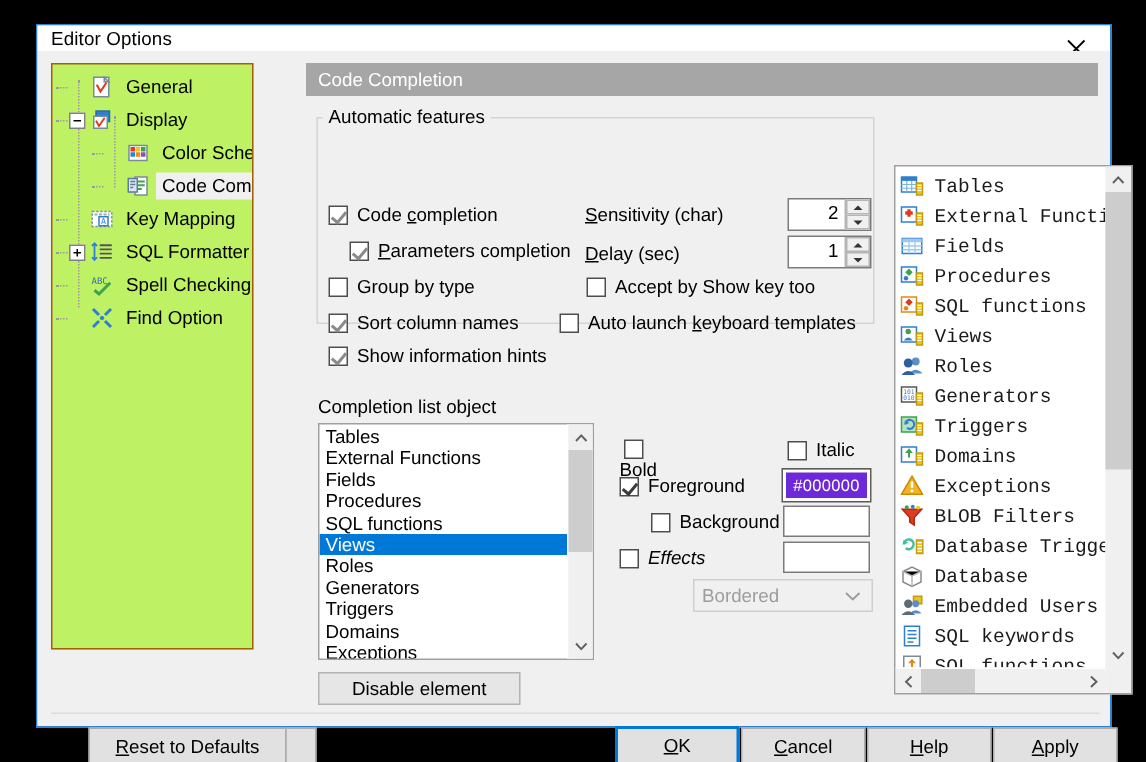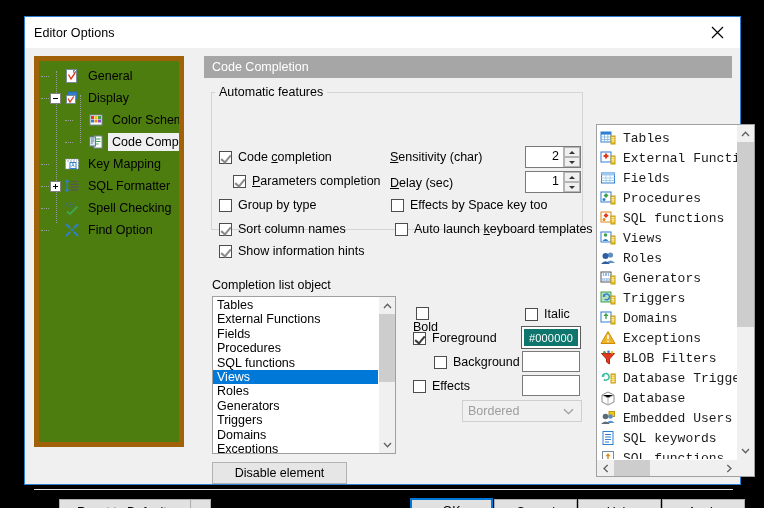--- a/index.html
+++ b/index.html
@@ -16,21 +16,21 @@
     left: 24px; top: 16px;
     width: 717px; height: 469px;
     background: #f0f0f0;
     border: 1px solid #2f7fd1;
     display: flex;
     flex-direction: column;
   }
 
   
   .titlebar {
-    height: 31px;
+    height: 17px;
     background: #ffffff;
     display: flex;
     align-items: center;
     flex: 0 0 auto;
     position: relative;
   }
   .titlebar-text {
     font-size: 12.5px;
     color: #000000;
     padding-left: 9px;
@@ -49,23 +49,23 @@
   .body {
     flex: 1 1 auto;
     position: relative;
     background: #f0f0f0;
   }
 
   
   .treepanel {
     position: absolute;
     left: 9px; top: 8px;
-    width: 150px; height: 391px;
-    background: #4d7c0f;
-    border: 5px solid #a16207;
+    width: 135px; height: 391px;
+    background: #bef264;
+    border: 1px solid #a16207;
     overflow: hidden;
   }
   .tree { padding-top: 4px; position: relative; }
   .tnode {
     display: flex;
     align-items: center;
     height: 22px;
     font-size: 12.5px;
     color: #000;
     white-space: nowrap;
@@ -250,21 +250,21 @@
   .sthumb { position: absolute; left: 0; width: 100%; background: #cdcdcd; }
 
   
   .colorbox {
     position: absolute;
     width: 58px; height: 21px;
     border: 1px solid #7a7a7a;
     background: #ffffff;
   }
   .colorbox.fg {
-    background: #0f766e;
+    background: #6d28d9;
     border: 2px solid #ffffff;
     outline: 1px solid #5c5c5c;
     color: #ffffff;
     font-size: 11px;
     display: flex; align-items: center; justify-content: center;
     letter-spacing: 0.2px;
   }
   .combo {
     position: absolute;
     left: 437px; top: 352px;
@@ -490,23 +490,23 @@
       <span class="chkbox checked"></span>
       <span>Sort column names</span>
     </div>
     <div class="chk" style="left:194px; top:196px;">
       <span class="chkbox checked"></span>
       <span>Show information hints</span>
     </div>
 
     <div class="chk" style="left:366px; top:150px;">
       <span class="chkbox"></span>
-      <span>Effects by Space key too</span>
-    </div>
-    <div class="chk" style="left:370px; top:174px;">
+      <span>Accept by Show key too</span>
+    </div>
+    <div class="chk" style="left:348px; top:174px;">
       <span class="chkbox"></span>
       <span><span>Auto launch </span><span class="u">k</span><span>eyboard templates</span></span>
     </div>
 
     <div class="fieldlbl" style="left:365px; top:102px;"><span></span><span class="u">S</span><span>ensitivity (char)</span></div>
     <div class="spinner" style="left:500px; top:98px;">
       <div class="val">2</div>
       <div class="btns">
         <div>
             <span class="arrowup"></span>
@@ -582,21 +582,21 @@
     <div class="colorbox fg" style="left:497px; top:279px;">
       <span>#000000</span>
     </div>
 
     <div class="chk" style="left:388px; top:307px;margin-left:21px;">
       <span class="chkbox"></span>
       <span>Background</span>
     </div>
     <div class="colorbox" style="left:497px; top:303px;"></div>
 
-    <div class="chk" style="left:388px; top:331px;">
+    <div class="chk" style="left:388px; top:331px;font-style:italic;">
       <span class="chkbox"></span>
       <span>Effects</span>
     </div>
     <div class="colorbox" style="left:497px; top:327px;"></div>
 
     <div class="combo">
       <span>Bordered</span>
       <span class="caret">
         <svg width="11" height="7" viewBox="0 0 11 7">
             <path d="M1 1.3 L5.5 5.6 L10 1.3" stroke="#9d9d9d" stroke-width="1.3" fill="none"></path>

